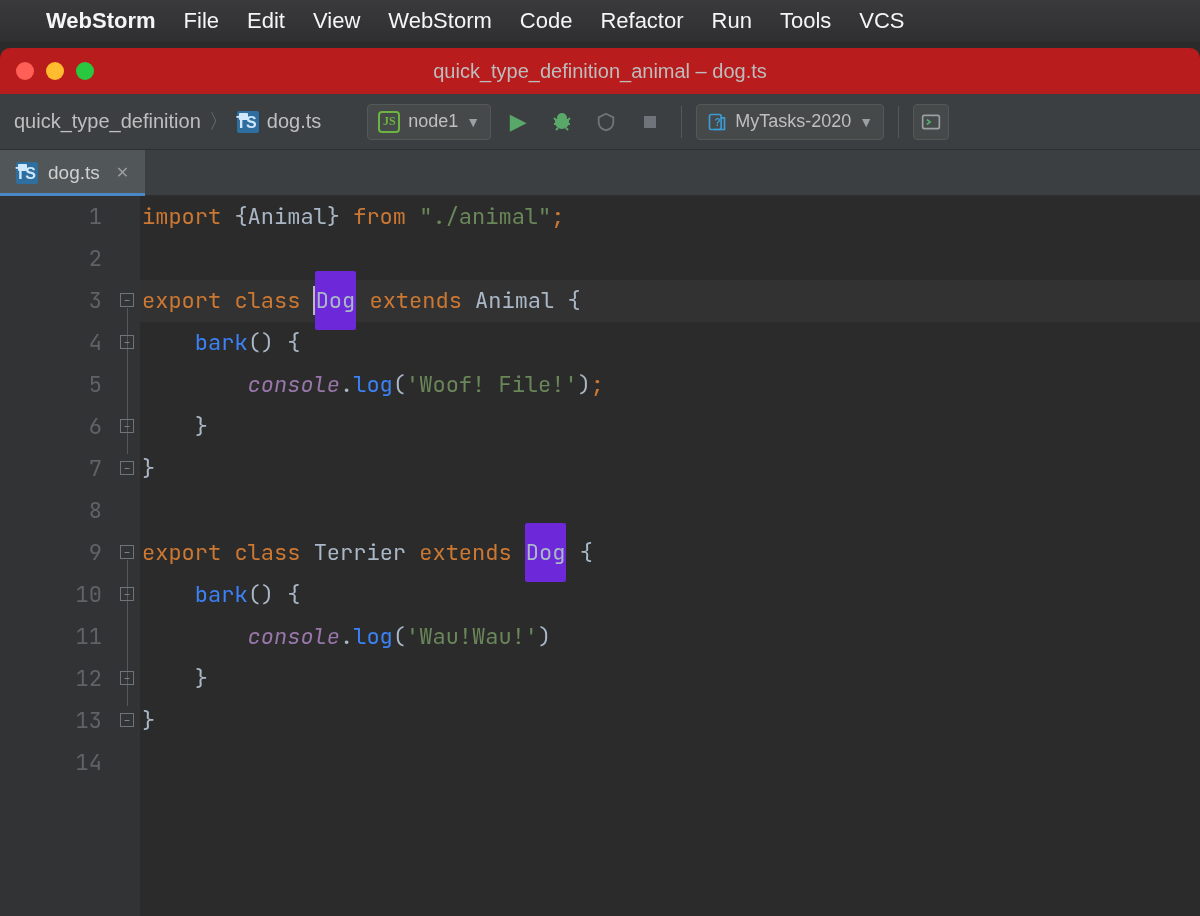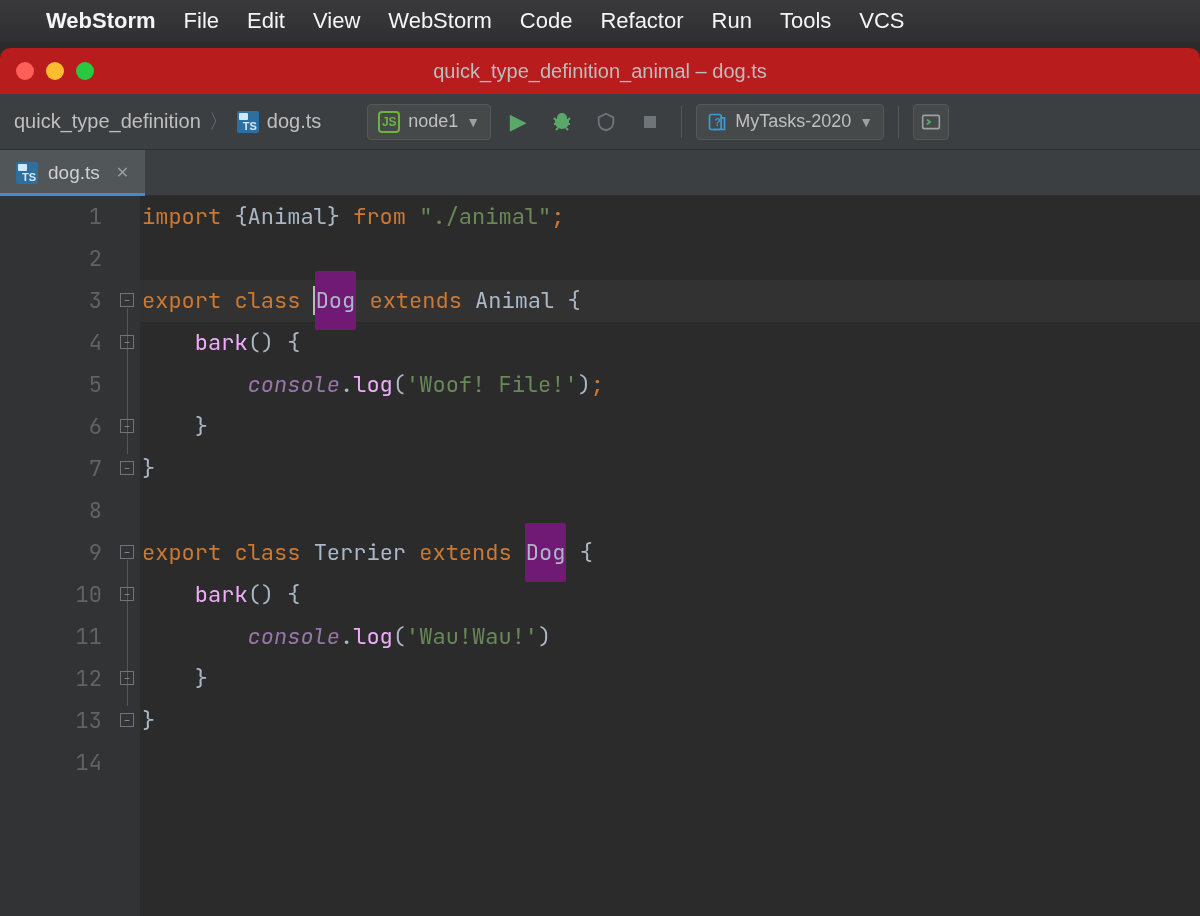--- a/index.html
+++ b/index.html
@@ -17,57 +17,57 @@
   .tl { width: 18px; height: 18px; border-radius: 50%; }
   .tl.red { background: #ff5f57; }
   .tl.yellow { background: #febc2e; }
   .tl.green { background: #28c840; }
   .wtitle { position: absolute; left: 0; right: 0; text-align: center; color: #bdbdbd; font-size: 20px; pointer-events: none; }
 
   
   .toolbar { height: 56px; background: #3c3f41; display: flex; align-items: center; padding: 0 8px; gap: 10px; color: #bfbfbf; border-bottom: 1px solid #2d2f30; }
   .crumb { display: flex; align-items: center; gap: 8px; padding: 0 6px; font-size: 20px; }
   .crumb .chev { color: #6f737a; font-size: 20px; }
-  .ts-badge { width: 22px; height: 22px; background: #2f6f9f; color: #cfe8fb; font-size: 11px; font-weight: 700; display: inline-flex; align-items: flex-end; justify-content: flex-end; padding: 0 2px 1px 0; border-radius: 2px; position: relative; }
+  .ts-badge { width: 22px; height: 22px; background: #2f6f9f; color: #cfe8fb; font-size: 16px; font-weight: 700; display: inline-flex; align-items: flex-end; justify-content: flex-end; padding: 0 2px 1px 0; border-radius: 2px; position: relative; }
   .ts-badge::before { content: ""; position: absolute; top: 2px; left: 2px; width: 9px; height: 7px; background: #cfe8fb; border-radius: 1px; }
 
   .tool-dd { display: flex; align-items: center; gap: 8px; border: 1px solid #555758; background: #45494a; border-radius: 4px; height: 36px; padding: 0 10px; font-size: 18px; cursor: default; }
   .tool-dd .dd-chev { color: #9da0a2; font-size: 14px; }
   .tool-sep { width: 1px; height: 32px; background: #555758; margin: 0 4px; }
   .ticon { width: 34px; height: 34px; display: inline-flex; align-items: center; justify-content: center; font-size: 22px; border-radius: 4px; }
   .ticon.green { color: #59a869; }
   .ticon.bug { color: #59a869; }
   .ticon.dim { color: #6f737a; }
-  .hex-node { width: 22px; height: 22px; border: 2px solid #6cb33f; border-radius: 4px; transform: rotate(0deg); display:inline-flex; align-items:center; justify-content:center; color:#6cb33f; font-size:12px; font-weight:700; }
+  .hex-node { width: 22px; height: 22px; border: 2px solid #6cb33f; border-radius: 4px; transform: rotate(0deg); display:inline-flex; align-items:center; justify-content:center; color:#6cb33f; font-size:12px; font-weight:700;font-family:Liberation Serif, serif; }
 
   
   .edtabs { height: 46px; background: #3c3f41; display: flex; align-items: stretch; border-bottom: 1px solid #2d2f30; }
   .edtab { display: flex; align-items: center; gap: 10px; padding: 0 16px; background: #515658; color: #d0d0d0; font-size: 19px; position: relative; }
   .edtab.active::after { content: ""; position: absolute; left: 0; right: 0; bottom: -1px; height: 3px; background: #4a88c7; }
   .edtab .close { color: #9a9c9e; font-size: 16px; margin-left: 6px; }
 
   
   .editor { position: relative; background: #2b2b2b; height: calc(916px - 42px - 4px - 46px - 56px - 46px); display: flex; font-family: "JetBrains Mono","Menlo","Consolas",monospace; font-size: 22px; line-height: 42px; }
   .gutter { width: 118px; background: #313335; color: #606366; text-align: right; padding-right: 16px; position: relative; }
   .gutter .ln { height: 42px; position: relative; }
   .fold-col { width: 22px; background: #313335; position: relative; }
   .fold-mark { position: absolute; left: 2px; width: 14px; height: 14px; border: 1px solid #6f737a; display:flex; align-items:center; justify-content:center; font-size:11px; color:#8a8d8f; }
   .fold-line { position: absolute; left: 9px; width: 1px; background: #555758; }
 
   .code { flex: 1; color: #a9b7c6; padding-left: 2px; position: relative; }
   .code .row { height: 42px; white-space: pre; }
   .kw { color: #cc7832; }
   .cls { color: #a9b7c6; }
-  .fn { color: #f0abfc; }
+  .fn { color: #3b82f6; }
   .obj { color: #9876aa; font-style: italic; }
   .str { color: #6a8759; }
   .op { color: #cc7832; }
   .hl-line { position: absolute; left: 0; right: 0; height: 42px; background: #323232; z-index: 0; }
   .code .row > * { position: relative; z-index: 1; }
-  .usage { background: #701a75; border-radius: 2px; padding: 15px 1px; }
+  .usage { background: #6d28d9; border-radius: 2px; padding: 15px 1px; }
   .caret { border-left: 2px solid #bbbbbb; margin-left: -1px; }
 </style>
 </head>
 <body>
 
 <div class="mac-menubar">
   <span class="apple"></span>
   <span class="appname mitem">WebStorm</span>
   <span class="mitem">File</span>
   <span class="mitem">Edit</span>

